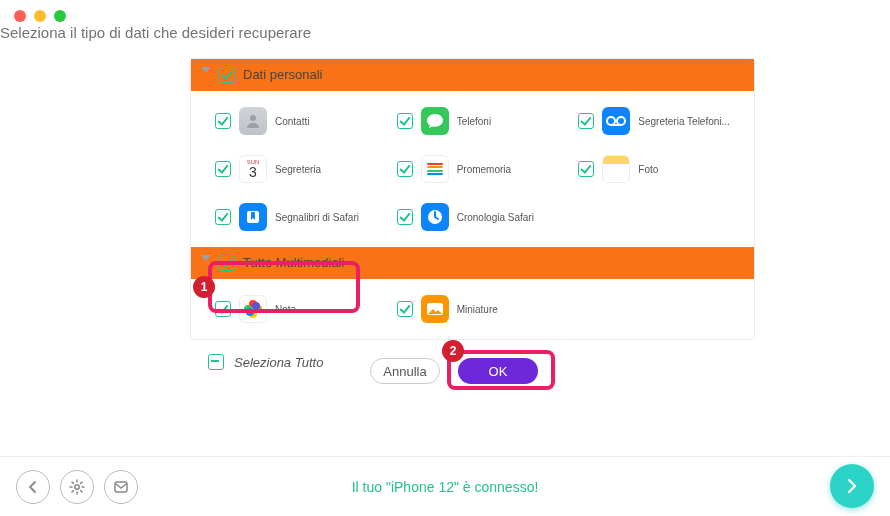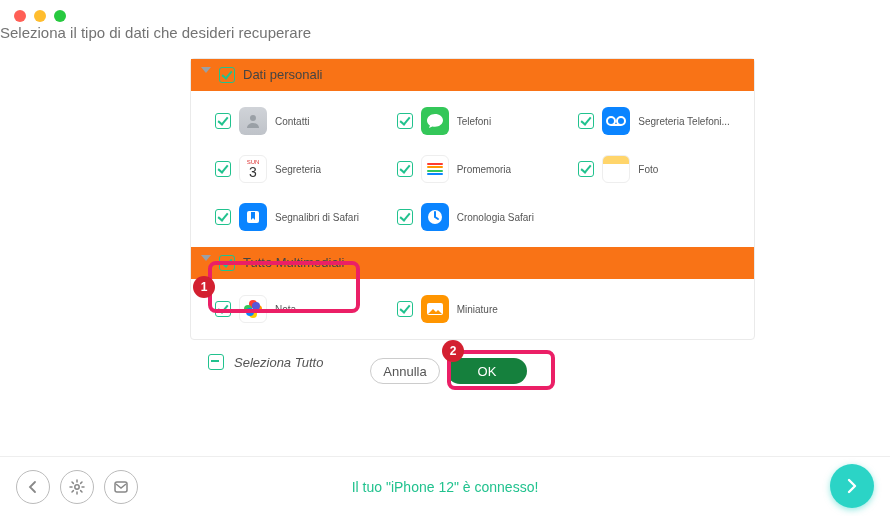--- a/index.html
+++ b/index.html
@@ -34,24 +34,24 @@
   .ic-thumb    { background: #ff9500; }
   .label { font-size: 10px; color: #555; white-space: nowrap; overflow: hidden; text-overflow: ellipsis; max-width: 110px; }
   .hotbox { position: absolute; border: 4px solid #eb1f66; border-radius: 8px; pointer-events: none; }
   .hotbox.box1 { left: 208px; top: 261px; width: 152px; height: 52px; }
   .hotbox.box2 { left: 447px; top: 350px; width: 108px; height: 40px; }
   .badge { position: absolute; width: 22px; height: 22px; border-radius: 50%; background: #d32030; color: #fff; font-size: 12px; display:flex; align-items:center; justify-content:center; font-weight:bold; }
   .badge.b1 { left: 193px; top: 276px; }
   .badge.b2 { left: 442px; top: 340px; }
   .select-all-row { padding: 14px 6px 0 4px; display:flex; align-items:flex-end; gap:10px; position:absolute; left:204px; top:340px;font-style:italic; }
   .select-all-row .lbl { font-size: 13px; color:#555; }
-  .buttons { position: absolute; left: 370px; top: 358px; display:flex; gap: 7px; }
+  .buttons { position: absolute; left: 370px; top: 358px; display:flex; gap: 18px; }
   .btn { min-width: 70px; height: 26px; border-radius: 13px; font-size: 13px; display:flex; align-items:center; justify-content:center; cursor:pointer; }
   .btn.cancel { border:1px solid #ccc; color:#555; background:#fff; }
-  .btn.ok { background:#15803d; color:#fff; border:none; min-width:80px; }
+  .btn.ok { background:#6d28d9; color:#fff; border:none; min-width:80px; }
   .footer { position:absolute; bottom:0; left:0; right:0; height:60px; border-top:1px solid #eee; display:flex; align-items:center; justify-content:center; }
   .footer-text { color:#21c28e; font-size:14px; }
   .circ-btn { width:34px; height:34px; border:1.5px solid #bbb; border-radius:50%; display:flex; align-items:center; justify-content:center; color:#888; cursor:pointer; }
   .footer-left { position:absolute; left:16px; bottom:12px; display:flex; gap:10px; }
   .footer-right { position:absolute; right:16px; bottom:8px; }
   .next { width:44px; height:44px; border-radius:50%; background:#2bd4c6; display:flex; align-items:center; justify-content:center; color:#fff; cursor:pointer; box-shadow:0 2px 6px rgba(43,212,198,.5); }
   svg { display:block; }
   .rem-lines { width:16px; height:12px; display:flex; flex-direction:column; justify-content:space-between; }
   .rem-lines span { height:2px; border-radius:1px; }
   .photo-flower { width:18px; height:18px; position:relative; }

